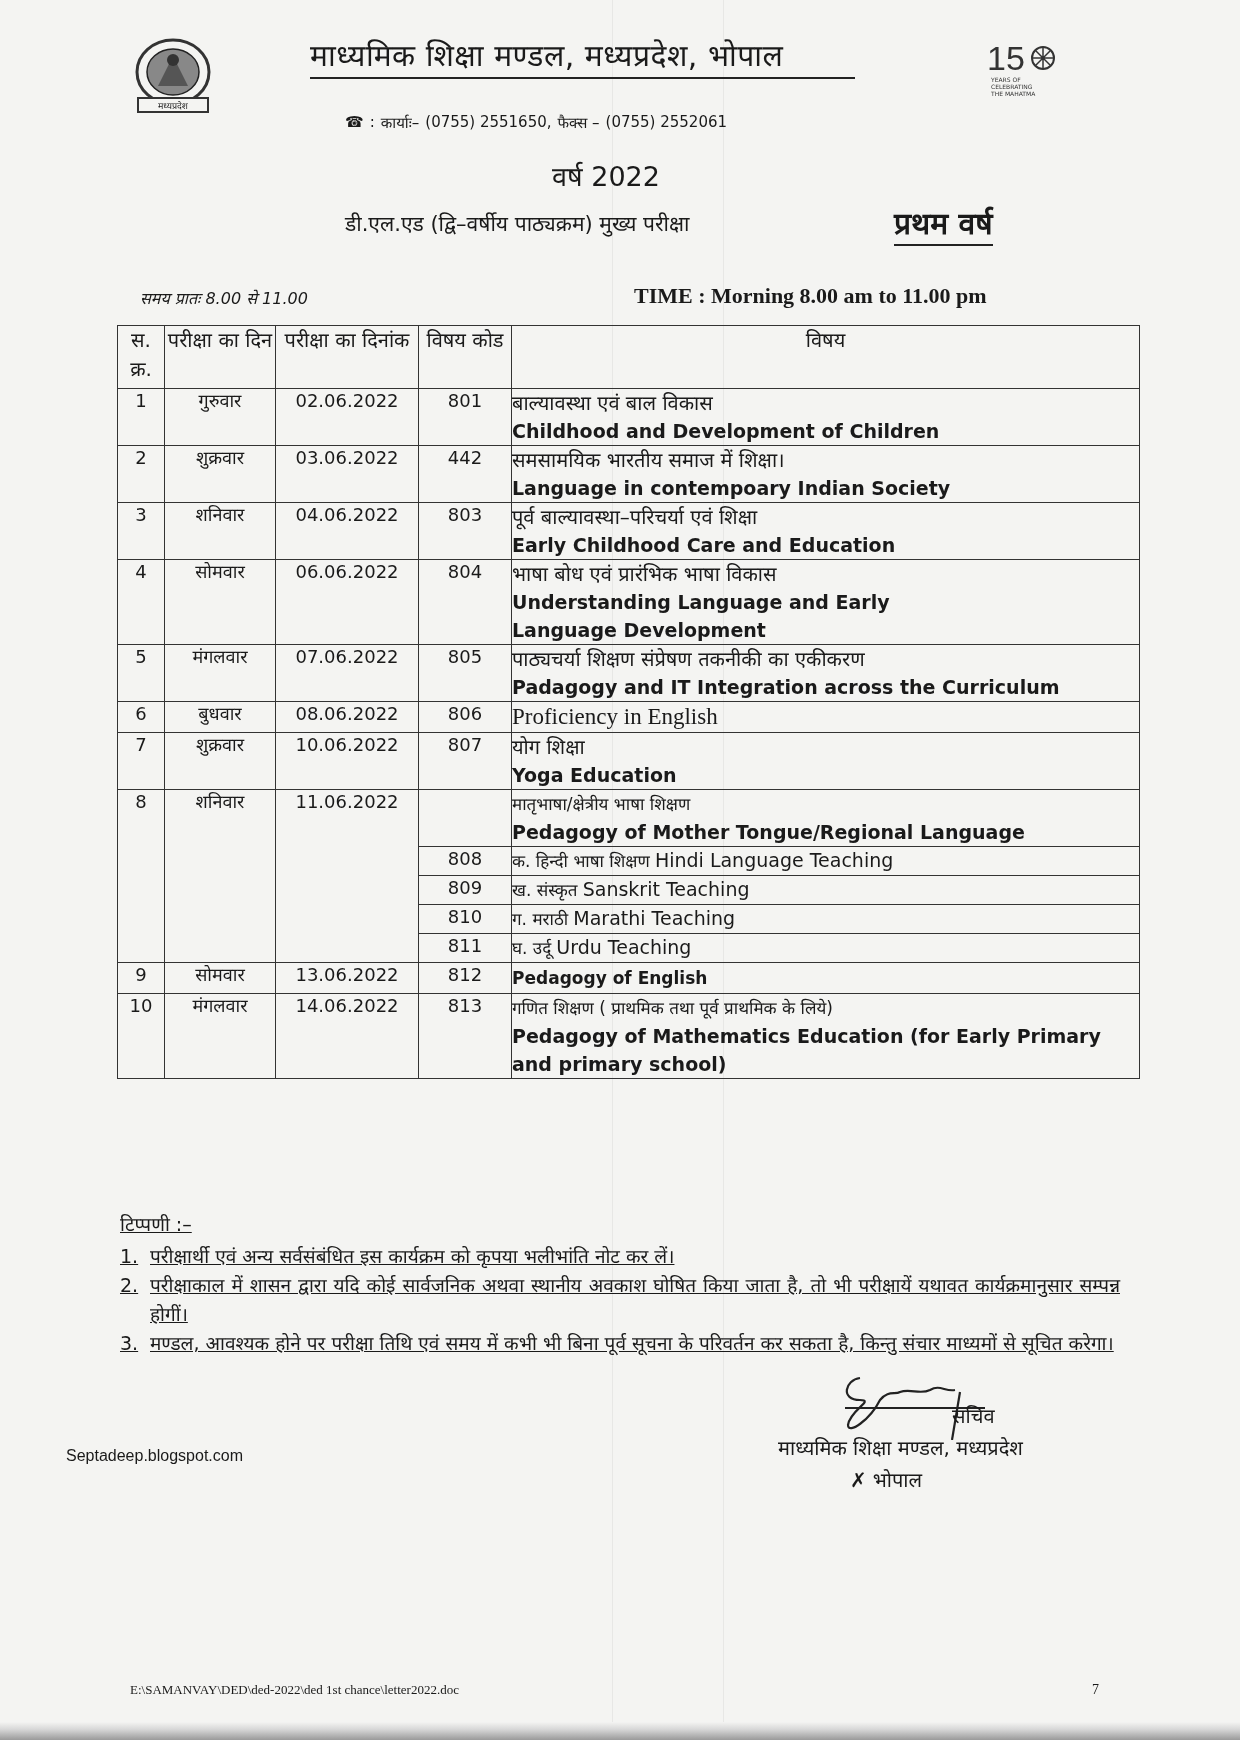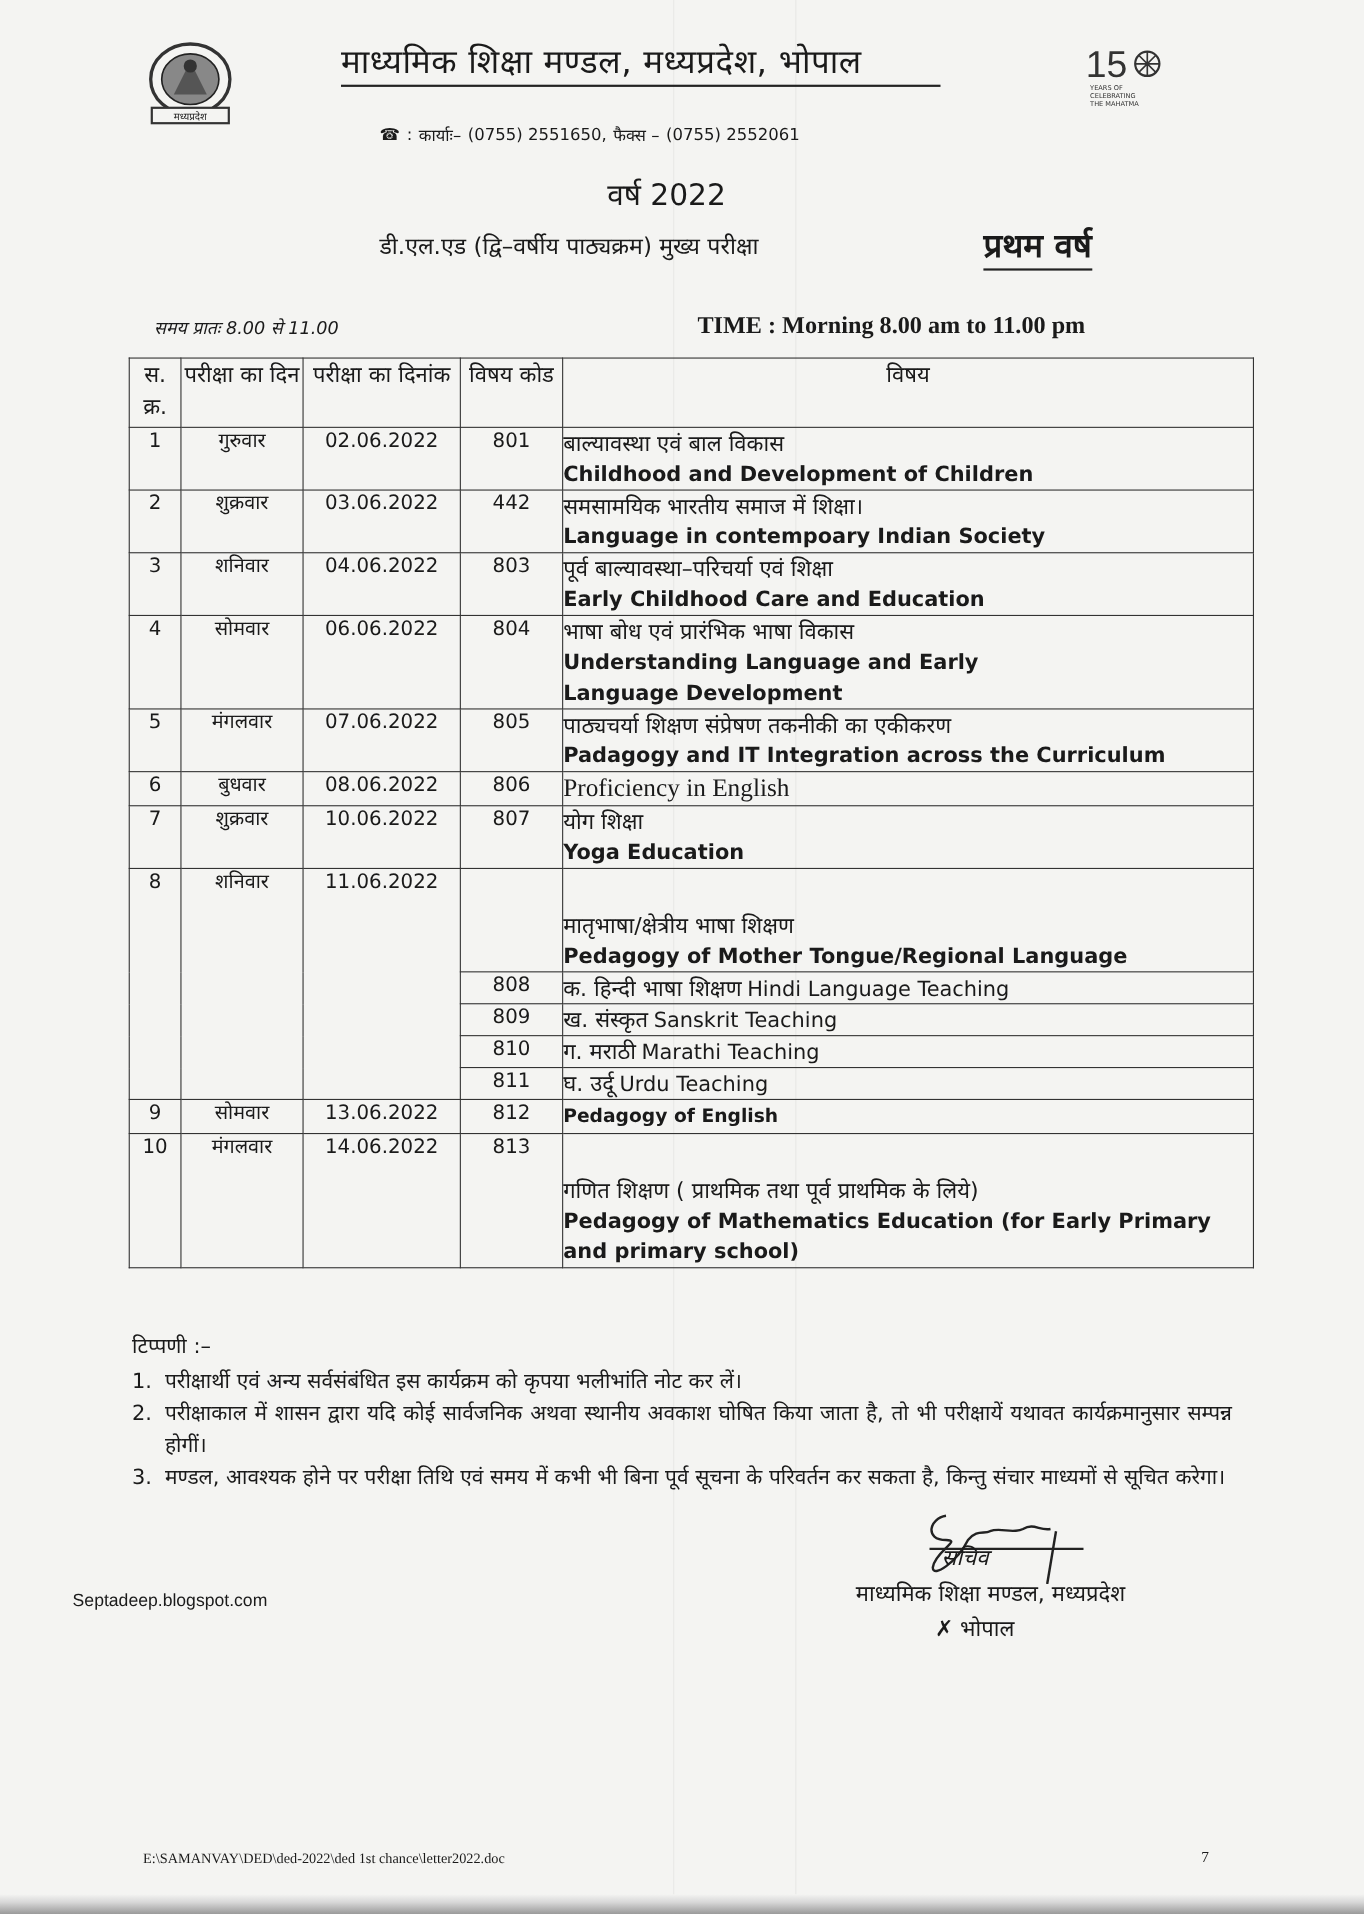--- a/index.html
+++ b/index.html
@@ -31,35 +31,35 @@
   table.sched { position: absolute; left: 117px; top: 325px; width: 1023px; border-collapse: collapse; }
   table.sched td, table.sched th { border: 1.4px solid #333; vertical-align: top; padding: 0; }
   table.sched th { font-weight: normal; font-size: 20px; line-height: 29px; text-align: center; height: 62px; }
   .c-no { width: 46px; text-align: center; }
   .c-day { width: 110px; text-align: center; }
   .c-date { width: 142px; text-align: center; }
   .c-code { width: 92px; text-align: center; }
   .cell { font-size: 18px; padding-top: 6px; line-height: 24px; }
   .subj { padding: 4px 10px 2px 12px; }
   .subj .hi { font-size: 20px; line-height: 28px; }
-  .subj .hi.small { font-size: 20px; margin-top: 37px; }
+  .subj .hi.small { font-size: 17px; }
   .subj .en { font-size: 19px; font-weight: bold; line-height: 28px; }
   .subj .serif { font-family: "Liberation Serif", "DejaVu Serif", serif; font-size: 23px; line-height: 30px; font-weight: normal; }
   .subj .plain { font-size: 17px; line-height: 30px; font-weight: bold; }
   .subj .inline-en { font-weight: normal; font-size: 19px; }
 
-  .notes { position: absolute; left: 120px; top: 1210px; width: 1000px; font-size: 19px; line-height: 29px; }
+  .notes { position: absolute; left: 120px; top: 1210px; width: 1000px; font-size: 19px; line-height: 29px; text-decoration: underline; }
   .notes .title { margin-bottom: 3px; }
   .note-item { display: flex; }
   .note-num { width: 30px; flex: 0 0 30px; }
   .note-text { flex: 1; text-align: justify; }
 
   .blog { position: absolute; left: 66px; top: 1447px; font-size: 16px; font-family: "Liberation Sans", sans-serif; }
   .sig { position: absolute; left: 840px; top: 1370px; width: 150px; height: 70px; }
-  .sig-role { position: absolute; left: 856px; top: 1402px; font-size: 20px; font-style: italic; }
+  .sig-role { position: absolute; left: 952px; top: 1402px; font-size: 20px; }
   .sig-org { position: absolute; left: 778px; top: 1434px; font-size: 20px; white-space: nowrap; }
   .sig-city { position: absolute; left: 850px; top: 1466px; font-size: 20px; white-space: nowrap; display: flex; align-items: center; gap: 6px; }
 
   .footer-path { position: absolute; left: 130px; top: 1682px; font-size: 13px; font-family: "Liberation Serif", serif; }
   .footer-page { position: absolute; left: 1092px; top: 1682px; font-size: 14px; font-family: "Liberation Serif", serif; }
   .bottom-edge { position: absolute; left: 0; right: 0; top: 1722px; height: 18px;
     background: linear-gradient(#f4f4f2, #d8d8d8 40%, #9a9a9a); }
 </style>
 </head>
 <body>

